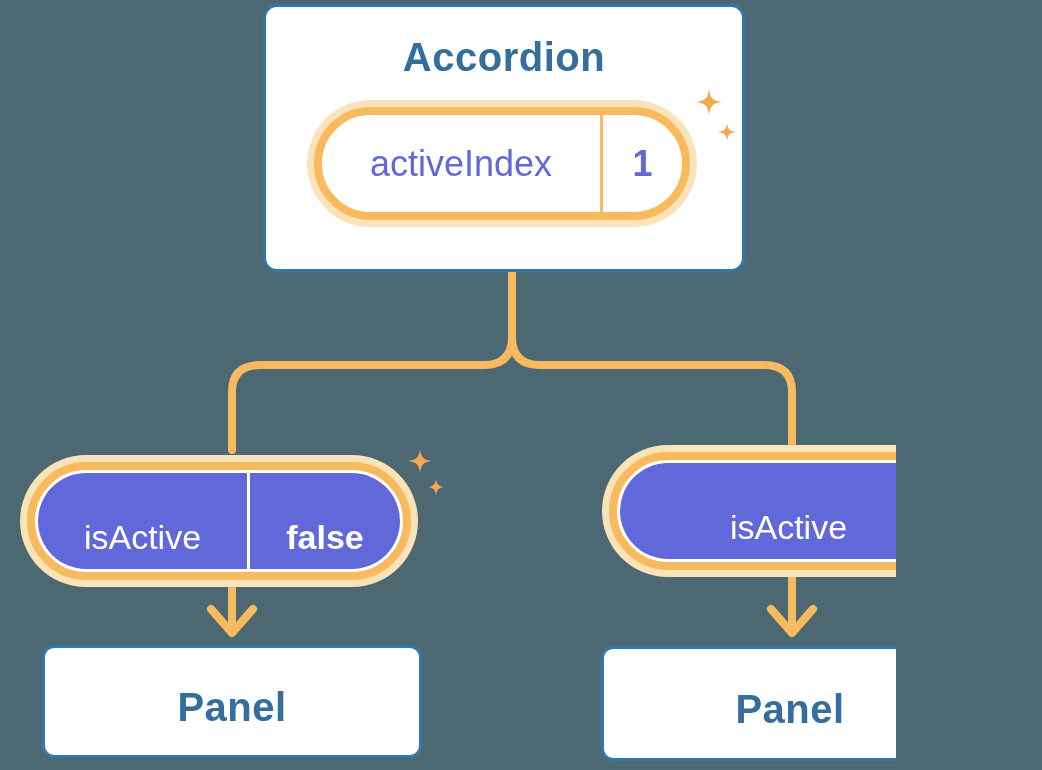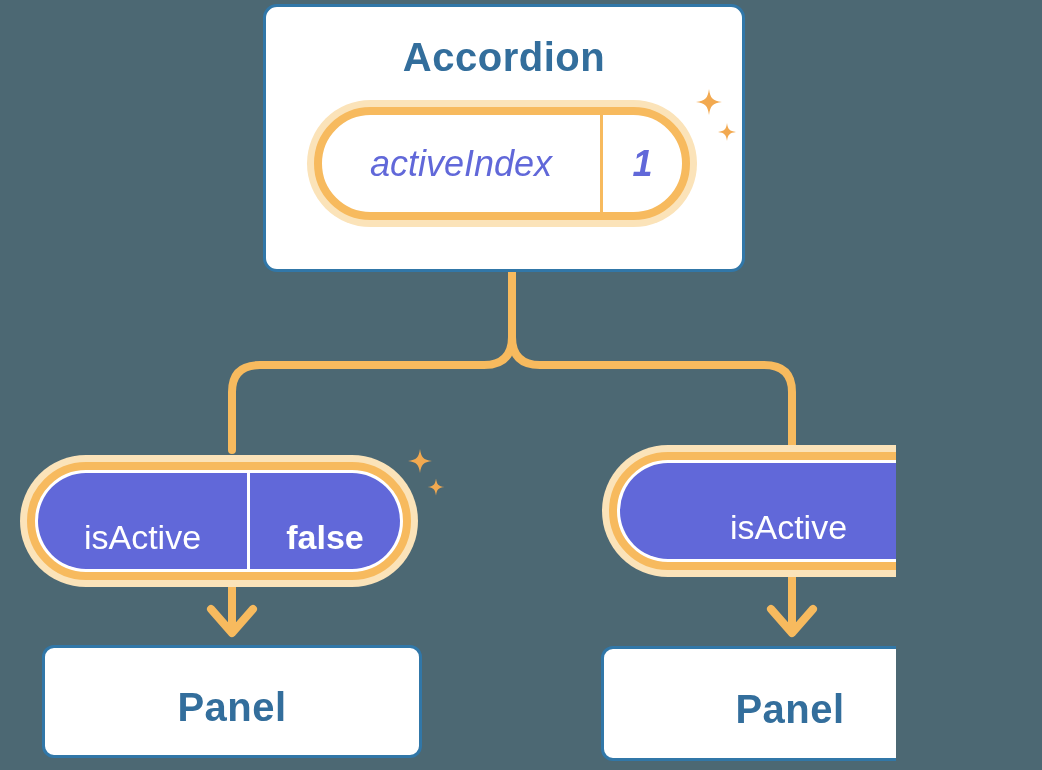--- a/index.html
+++ b/index.html
@@ -25,21 +25,21 @@
   .panel-card .card-title{font-weight:600;}
   .panel-left{left:42px;top:645px;width:380px;height:113px;}
   .panel-right{left:601px;top:646px;width:378px;height:115px;}
 
   
   .pill{position:absolute;box-sizing:border-box;border-radius:999px;
     border:8px solid var(--orange);box-shadow:0 0 0 7px var(--cream);
     background:var(--white);}
   .state-pill{left:314px;top:107px;width:376px;height:113px;}
   .pill-inner{position:absolute;inset:0;display:flex;align-items:stretch;border-radius:999px;overflow:hidden;}
-  .state-pill .cell{display:flex;align-items:center;justify-content:center;font-style:italic;}
+  .state-pill .cell{display:flex;align-items:center;justify-content:center;}
   .state-pill .cell.label{flex:1;color:var(--purple);font-size:36px;}
   .state-pill .divider{width:3px;background:var(--orange);}
   .state-pill .cell.value{width:79px;color:var(--purple);font-size:36px;font-weight:700;}
 
   
   .prop-pill-core{position:absolute;inset:3px;background:var(--purple);
     border-radius:999px;display:flex;align-items:stretch;overflow:hidden;}
   .prop-pill-core .cell{display:flex;align-items:center;justify-content:center;color:var(--white);margin-top:32px;}
   .prop-pill-core .cell.label{flex:1;font-size:34px;}
   .prop-pill-core .divider{width:3px;background:var(--white);}

